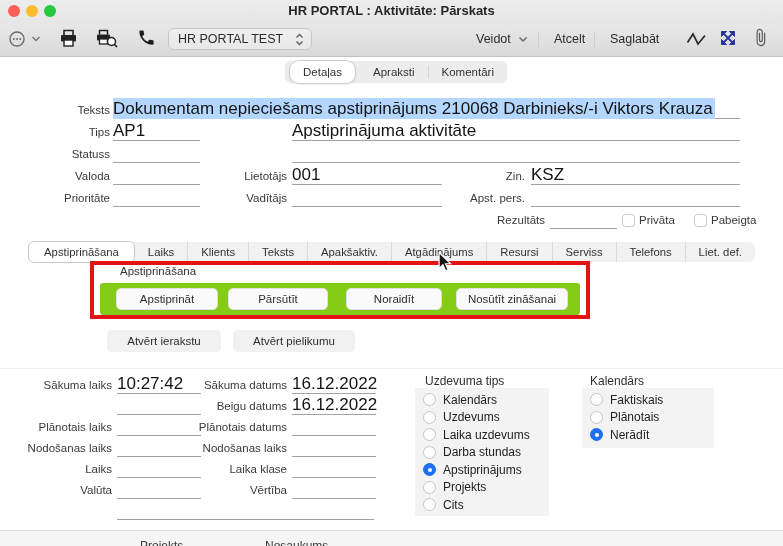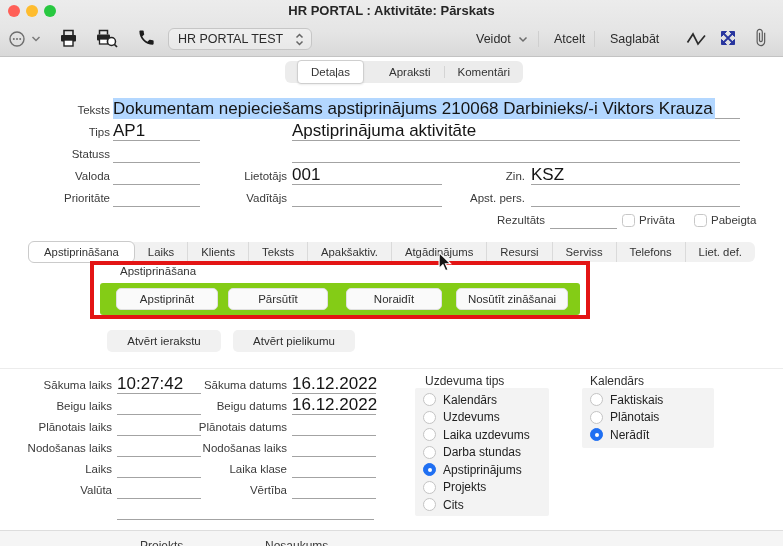--- a/index.html
+++ b/index.html
@@ -23,22 +23,22 @@
     border:1px solid #c6c6c6; border-radius:6px; background:rgba(255,255,255,.35);
     display:flex; align-items:center; padding:0 6px 0 9px; font-size:12.5px; color:#2b2b2b; }
   .popup .arrows { margin-left:auto; }
   .tb-textbtn { position:absolute; top:28px; height:22px; line-height:22px; font-size:12.5px;
     color:#2b2b2b; padding:0 10px; border-radius:5px; }
   .tb-sep { position:absolute; top:31px; width:1px; height:16px; background:#cfcfcf; }
   
   .seg { position:absolute; left:285px; top:61px; height:22px; display:flex;
     background:#ececec; border-radius:6px; font-size:11.5px; color:#333; }
   .seg .segitem { padding:0 13px; line-height:22px; position:relative; }
-  .seg .segitem.sel { background:#ffffff; border:1px solid #cfcfcf; border-radius:4px;
-    margin:-1px 12px; line-height:22px; box-shadow:0 1px 2px rgba(0,0,0,.08); }
+  .seg .segitem.sel { background:#ffffff; border:1px solid #cfcfcf; border-radius:10px;
+    margin:-1px 4px; line-height:22px; box-shadow:0 1px 2px rgba(0,0,0,.08); }
   .seg .segdiv { width:1px; height:12px; background:#d4d4d4; align-self:center; }
   
   .lbl { position:absolute; font-size:11.5px; color:#3a3a3a; text-align:right;
     height:17px; line-height:17px; white-space:nowrap; }
   .fld { position:absolute; height:18px; border-bottom:1px solid #a3a3a3;
     font-size:17px; line-height:16px; color:#141414; white-space:nowrap; }
   .hl { background:#b3d7ff; padding:1px 2px 1px 0; }
   .checkbox { position:absolute; width:13px; height:13px; border:1.5px solid #c7c7c7;
     border-radius:3.5px; background:#fff; }
   
@@ -230,21 +230,20 @@
   </div>
   <div class="redbox"></div>
 
   <span class="pill" style="left:107px; top:330px; width:114px;">Atvērt ierakstu</span>
   <span class="pill" style="left:233px; top:330px; width:122px;">Atvērt pielikumu</span>
 
   <div class="hsep" style="top:368px;"></div>
 
   <span class="lbl" style="left:0; top:377px; width:112px;">Sākuma laiks</span>
   <div class="fld" style="left:117px; top:376px; width:84px;"><span>10:27:42</span></div>
-  <span class="lbl" style="left:0; top:398px; width:112px;">Beigu laiks</span>
   <div class="fld" style="left:117px; top:397px; width:84px;"></div>
   <span class="lbl" style="left:0; top:419px; width:112px;">Plānotais laiks</span>
   <div class="fld" style="left:117px; top:418px; width:84px;"></div>
   <span class="lbl" style="left:0; top:440px; width:112px;">Nodošanas laiks</span>
   <div class="fld" style="left:117px; top:439px; width:84px;"></div>
   <span class="lbl" style="left:0; top:461px; width:112px;">Laiks</span>
   <div class="fld" style="left:117px; top:460px; width:84px;"></div>
   <span class="lbl" style="left:0; top:482px; width:112px;">Valūta</span>
   <div class="fld" style="left:117px; top:481px; width:84px;"></div>
   <span class="lbl" style="left:0; top:503px; width:112px;margin-top:37px;">Objekts</span>

